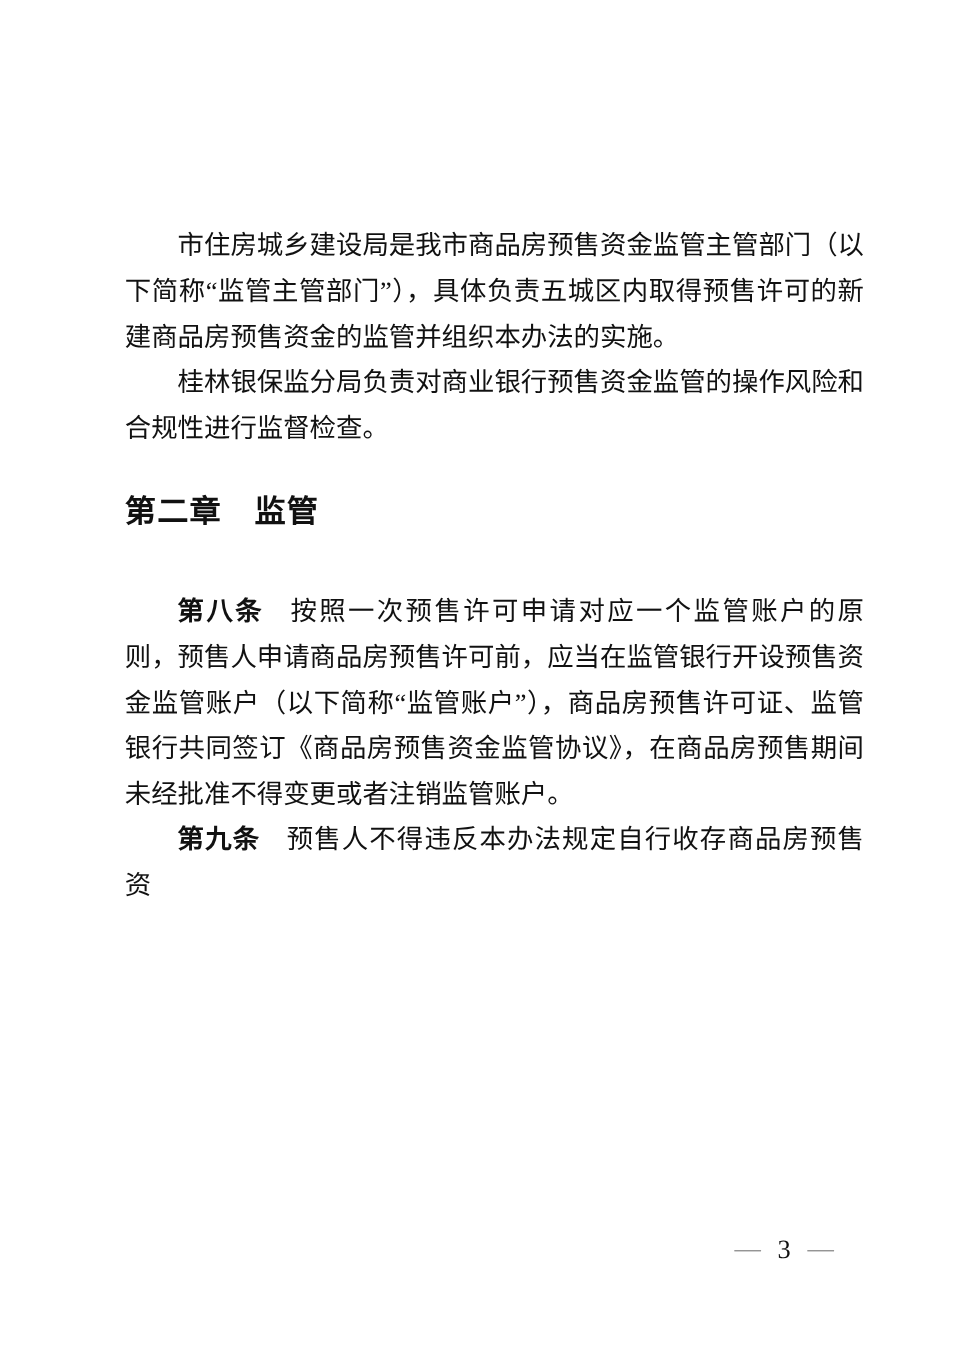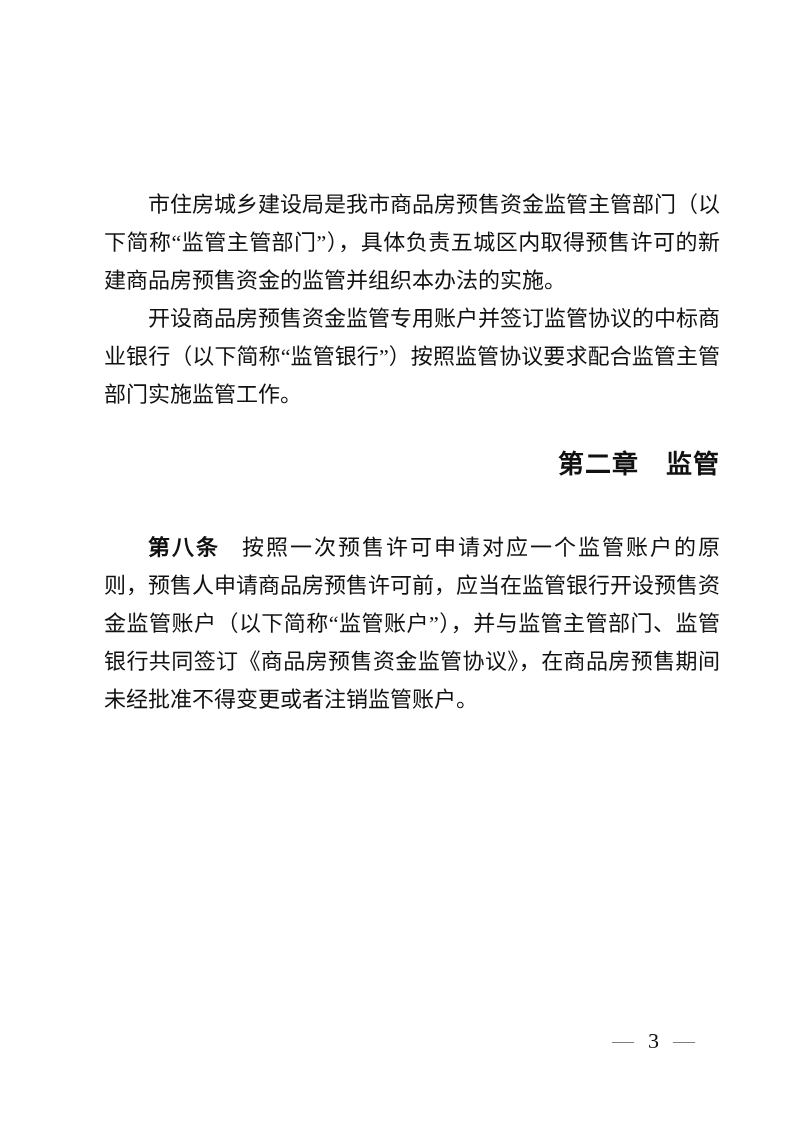--- a/index.html
+++ b/index.html
@@ -36,21 +36,21 @@
     font-weight: 700;
   }
   .label:not(:empty) {
     margin-right: 1em;
   }
   .chapter {
     margin: 32px 0 45px 0;
     font-size: 26px;
     line-height: 38px;
     font-weight: 700;
-    text-align: right;
+    text-align: left;
     letter-spacing: 1px;
   }
   .pagefoot {
     position: absolute;
     top: 1028px;
     right: 105px;
     display: inline-flex;
     align-items: center;
     gap: 14px;
     font-size: 22px;
@@ -66,29 +66,30 @@
 </style>
 </head>
 <body>
 
 <main class="page">
 
   <section class="content" id="doc-body">
   <p class="para"><b class="label"></b><span class="ptext">市住房城乡建设局是我市商品房预售资金监管主管部门（以下简称“监管主管部门”），具体负责五城区内取得预售许可的新建商品房预售资金的监管并组织本办法的实施。</span></p>
 
 
+  <p class="para"><b class="label"></b><span class="ptext">桂林银保监分局负责对商业银行预售资金监管的操作风险和合规性进行监督检查。</span></p>
 
-  <p class="para"><b class="label"></b><span class="ptext">开设商品房预售资金监管专用账户并签订监管协议的中标商业银行（以下简称“监管银行”）按照监管协议要求配合监管主管部门实施监管工作。</span></p>
 
   <h2 class="chapter">第二章　监管</h2>
 
 
 
-  <p class="para"><b class="label">第八条</b><span class="ptext">按照一次预售许可申请对应一个监管账户的原则，预售人申请商品房预售许可前，应当在监管银行开设预售资金监管账户（以下简称“监管账户”），并与监管主管部门、监管银行共同签订《商品房预售资金监管协议》，在商品房预售期间未经批准不得变更或者注销监管账户。</span></p>
+  <p class="para"><b class="label">第八条</b><span class="ptext">按照一次预售许可申请对应一个监管账户的原则，预售人申请商品房预售许可前，应当在监管银行开设预售资金监管账户（以下简称“监管账户”），商品房预售许可证、监管银行共同签订《商品房预售资金监管协议》，在商品房预售期间未经批准不得变更或者注销监管账户。</span></p>
 
+  <p class="para"><b class="label">第九条</b><span class="ptext">预售人不得违反本办法规定自行收存商品房预售资</span></p>
 </section>
 
   <footer class="pagefoot">
     <span class="dash">—</span>
     <span class="pnum">3</span>
     <span class="dash">—</span>
   </footer>
 
 </main>
 

